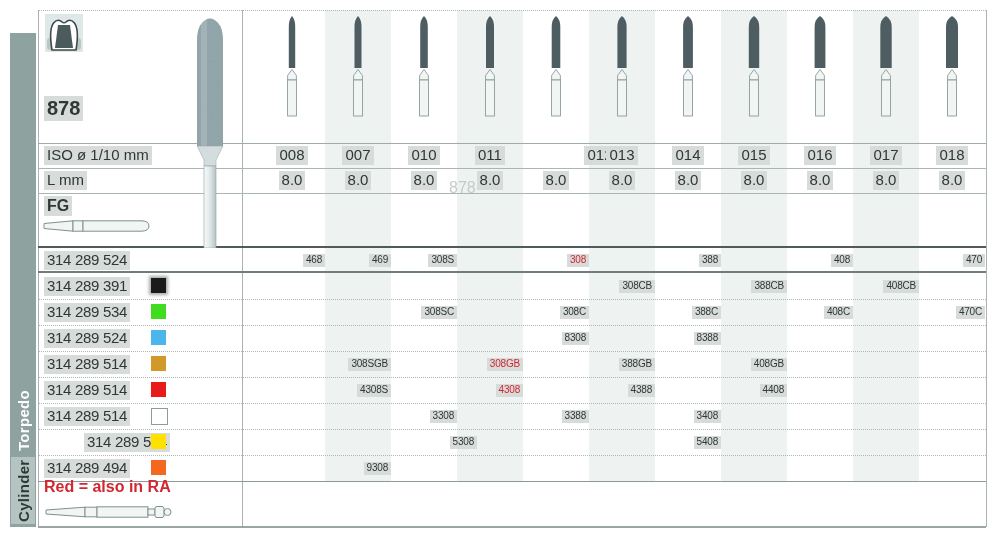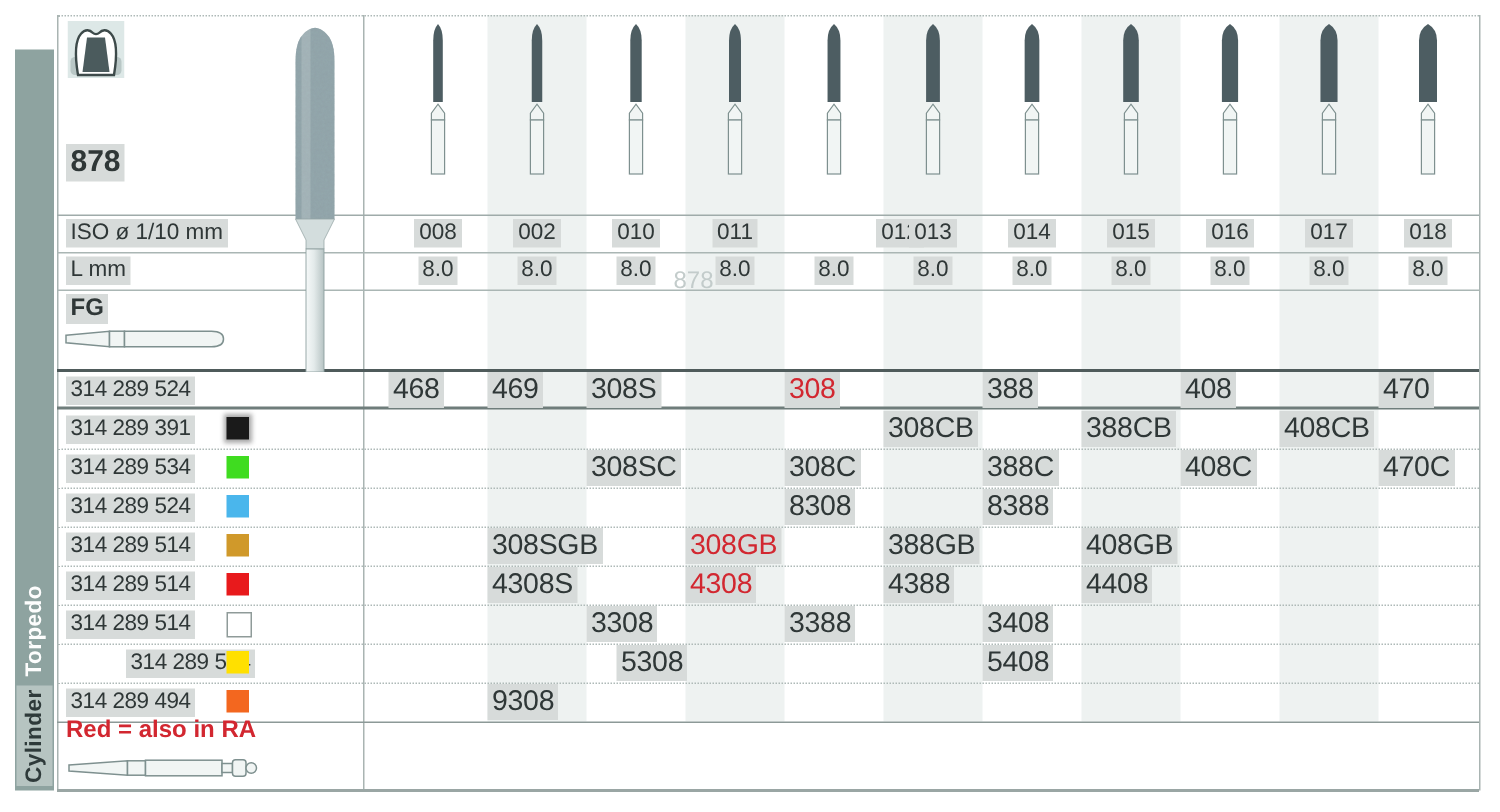--- a/index.html
+++ b/index.html
@@ -16,21 +16,21 @@
   .vline{position:absolute;top:10px;height:517px;width:1px;background:#a9b4b2;}
   .hline{position:absolute;left:38px;width:948px;height:1px;background:#aab6b4;}
   .hline.dotted{background:none;border-top:1px dotted #aeb9b7;height:0;}
   .hline.thick{height:2px;background:#4f5b5b;}
   .hline.med{height:2px;background:#6f7d7b;}
   .hline.bottom{height:2px;background:#9aa6a4;}
   .stripe{position:absolute;top:10px;height:471px;width:66px;background:#eef2f1;}
   
   .hl{background:#d7dbda;padding:0 3px;display:inline-block;line-height:1.25;}
   .lbl{position:absolute;left:44px;font-size:15px;}
-  .cellv{position:absolute;width:66px;text-align:left;line-height:26px;font-size:19px;letter-spacing:-.2px;}
+  .cellv{position:absolute;width:66px;text-align:right;line-height:26px;font-size:10px;letter-spacing:-.2px;}
   .cellh{position:absolute;width:66px;text-align:center;font-size:15px;}
   .red{color:#d22730;}
   .row-order{position:absolute;left:44px;width:120px;line-height:26px;font-size:15px;letter-spacing:-.3px;}
   .swatch{position:absolute;left:151px;width:15px;height:15px;}
   .swatch.white{border:1px solid #8f9b99;}
   .swatch.black{box-shadow:0 0 3px 2px rgba(40,40,40,.4);}
   .figno{position:absolute;left:44px;top:96px;font-size:20px;font-weight:bold;}
   .fglbl{position:absolute;left:44px;top:196px;font-size:16px;font-weight:bold;}
   .wmark{position:absolute;left:449px;top:179px;font-size:16px;color:#c3cccb;}
   .footnote{position:absolute;left:44px;top:478px;font-size:16px;font-weight:bold;color:#d22730;text-align:center;}
@@ -120,21 +120,21 @@
   </svg>
 
   <div id="grid">
       <div class="cellh" style="left:259px;top:146px;"><span class="hl">008</span></div>
       <div class="cellh" style="left:259px;top:171px;"><span class="hl">8.0</span></div>
       <div class="abs" style="left:281px;top:14px;width:22px;height:104px;"><svg width="22" height="104" viewBox="0 0 22 104">
         <path d="M7.8 54 L7.8 13 Q7.8 5.5 11 2 Q14.2 5.5 14.2 13 L14.2 54 Z" fill="#4d5d62"></path>
         <path d="M6.6 66 L6.6 61.5 L11 55.5 L15.4 61.5 L15.4 66 Z" fill="#f1f5f4" stroke="#7e908f" stroke-width="0.8"></path>
         <rect x="6.6" y="66" width="8.8" height="36" fill="#f1f5f4" stroke="#7e908f" stroke-width="0.8"></rect>
       </svg></div>
-      <div class="cellh" style="left:325px;top:146px;"><span class="hl">002</span></div>
+      <div class="cellh" style="left:325px;top:146px;"><span class="hl">007</span></div>
       <div class="cellh" style="left:325px;top:171px;"><span class="hl">8.0</span></div>
       <div class="abs" style="left:347px;top:14px;width:22px;height:104px;"><svg width="22" height="104" viewBox="0 0 22 104">
         <path d="M7.5 54 L7.5 13 Q7.5 5.5 11 2 Q14.5 5.5 14.5 13 L14.5 54 Z" fill="#4d5d62"></path>
         <path d="M6.6 66 L6.6 61.5 L11 55.5 L15.4 61.5 L15.4 66 Z" fill="#f1f5f4" stroke="#7e908f" stroke-width="0.8"></path>
         <rect x="6.6" y="66" width="8.8" height="36" fill="#f1f5f4" stroke="#7e908f" stroke-width="0.8"></rect>
       </svg></div>
       <div class="cellh" style="left:391px;top:146px;"><span class="hl">010</span></div>
       <div class="cellh" style="left:391px;top:171px;"><span class="hl">8.0</span></div>
       <div class="abs" style="left:413px;top:14px;width:22px;height:104px;"><svg width="22" height="104" viewBox="0 0 22 104">
         <path d="M7.2 54 L7.2 13 Q7.2 5.5 11 2 Q14.8 5.5 14.8 13 L14.8 54 Z" fill="#4d5d62"></path>

